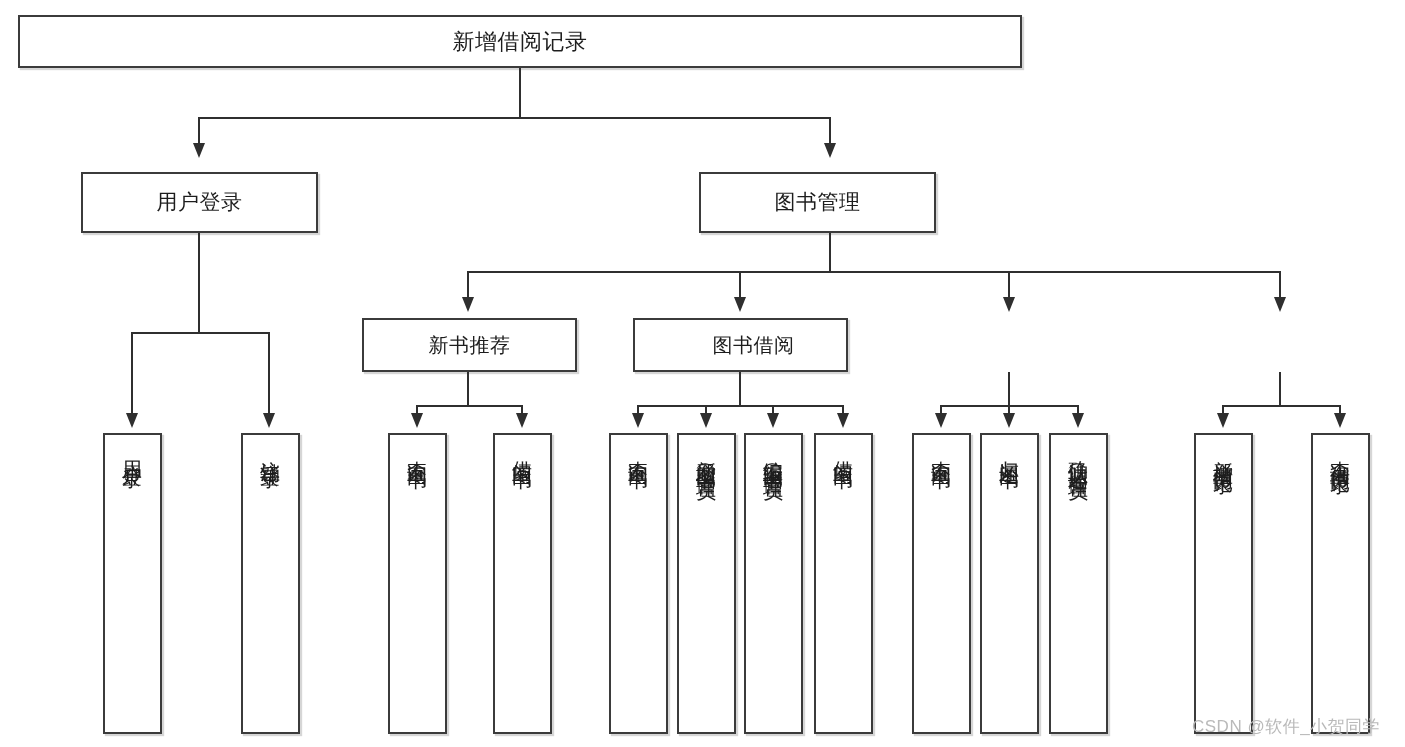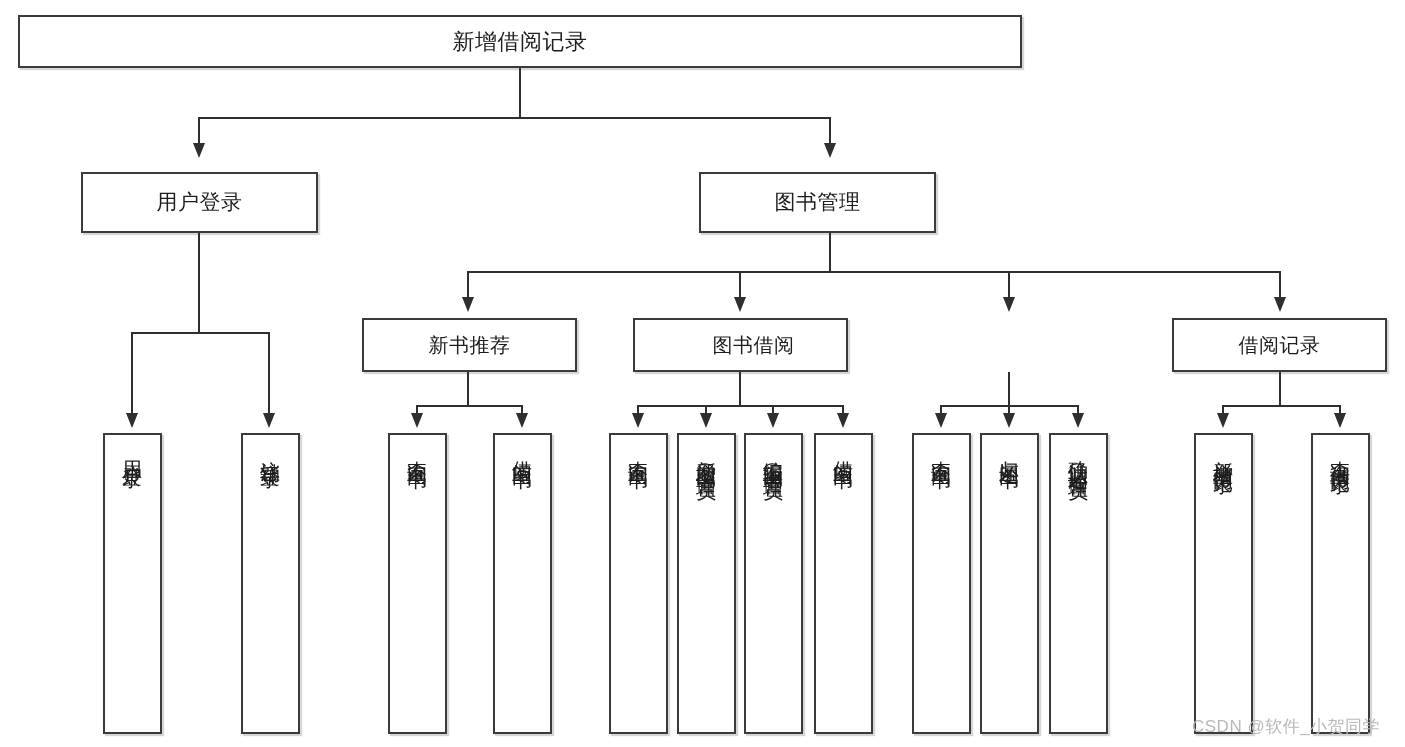--- a/index.html
+++ b/index.html
@@ -121,23 +121,20 @@
   <div class="arrow" style="left:734px; top:297px;"></div>
   <div class="arrow" style="left:1003px; top:297px;"></div>
   <div class="arrow" style="left:1274px; top:297px;"></div>
 
   <div class="node l3" style="left:362px; top:318px; width:215px; height:54px;">
     <span class="label">新书推荐</span>
   </div>
   <div class="node l3" style="left:633px; top:318px; width:215px; height:54px;padding-left:26px;">
     <span class="label">图书借阅</span>
   </div>
-  <div class="node l3" style="left:1172px; top:318px; width:215px; height:54px;">
-    <span class="label">借阅记录</span>
-  </div>
 
   <div class="edge v" style="left:467px; top:372px; height:34px;"></div>
   <div class="edge h" style="left:416px; top:405px; width:106px;"></div>
   <div class="edge v" style="left:416px; top:405px; height:10px;"></div>
   <div class="edge v" style="left:521px; top:405px; height:10px;"></div>
   <div class="arrow" style="left:411px; top:413px;"></div>
   <div class="arrow" style="left:516px; top:413px;"></div>
 
   <div class="edge v" style="left:739px; top:372px; height:34px;"></div>
   <div class="edge h" style="left:637px; top:405px; width:207px;"></div>

